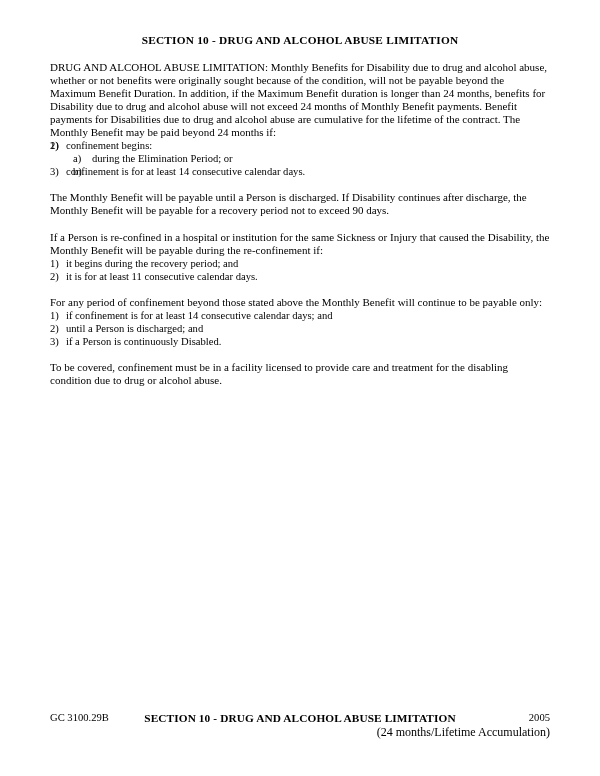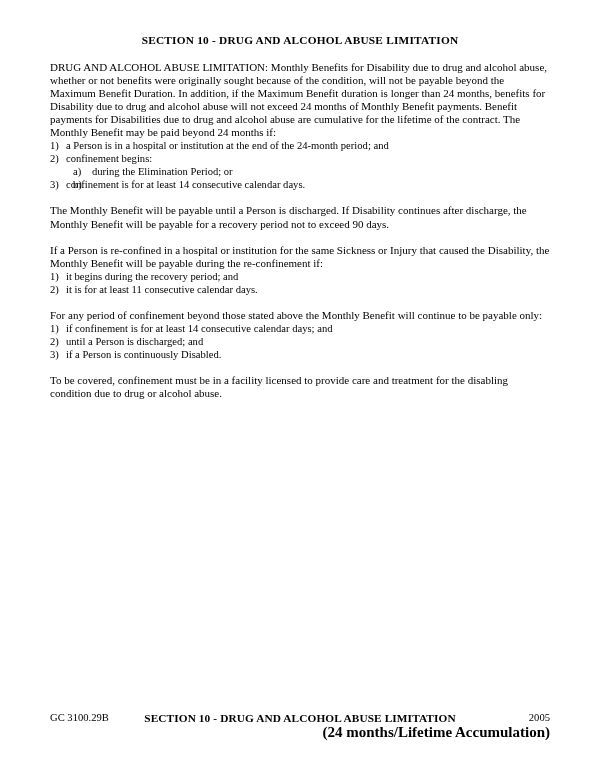--- a/index.html
+++ b/index.html
@@ -106,41 +106,39 @@
     font-size: 11.3px;
     letter-spacing: 0.01em;
   }
   .footer-year {
     position: absolute;
     right: 0;
     top: 0;
   }
   .footer-sub {
     text-align: right;
-    font-size: 15px;
+    font-size: 12px;
     line-height: 14px;
     margin-top: 0px;
-    font-weight: bold;
   }
 </style>
 </head>
 <body>
 
 <div class="page">
 
   <div class="content">
 
     <div class="doc-title">SECTION 10 - DRUG AND ALCOHOL ABUSE LIMITATION</div>
 
     <p class="para">DRUG AND ALCOHOL ABUSE LIMITATION: Monthly Benefits for Disability due to drug and alcohol abuse, whether or not benefits were originally sought because of the condition, will not be payable beyond the Maximum Benefit Duration.  In addition, if the Maximum Benefit duration is longer than 24 months, benefits for Disability due to drug and alcohol abuse will not exceed 24 months of Monthly Benefit payments.  Benefit payments for Disabilities due to drug and alcohol abuse are cumulative for the lifetime of the contract. The Monthly Benefit may be paid beyond 24 months if:</p>
 
     <ol class="numlist">
       <li>
         <span class="mk">1)</span>
-        <span>a Person is in a hospital or institution at the end of the 24-month period; and</span>
       </li>
       <li>
         <span class="mk">2)</span>
         <span>confinement begins:</span>
         <ol class="sublist">
           <li>
             <span class="mk">a)</span>
             <span>during the Elimination Period; or</span>
           </li>
           <li>

